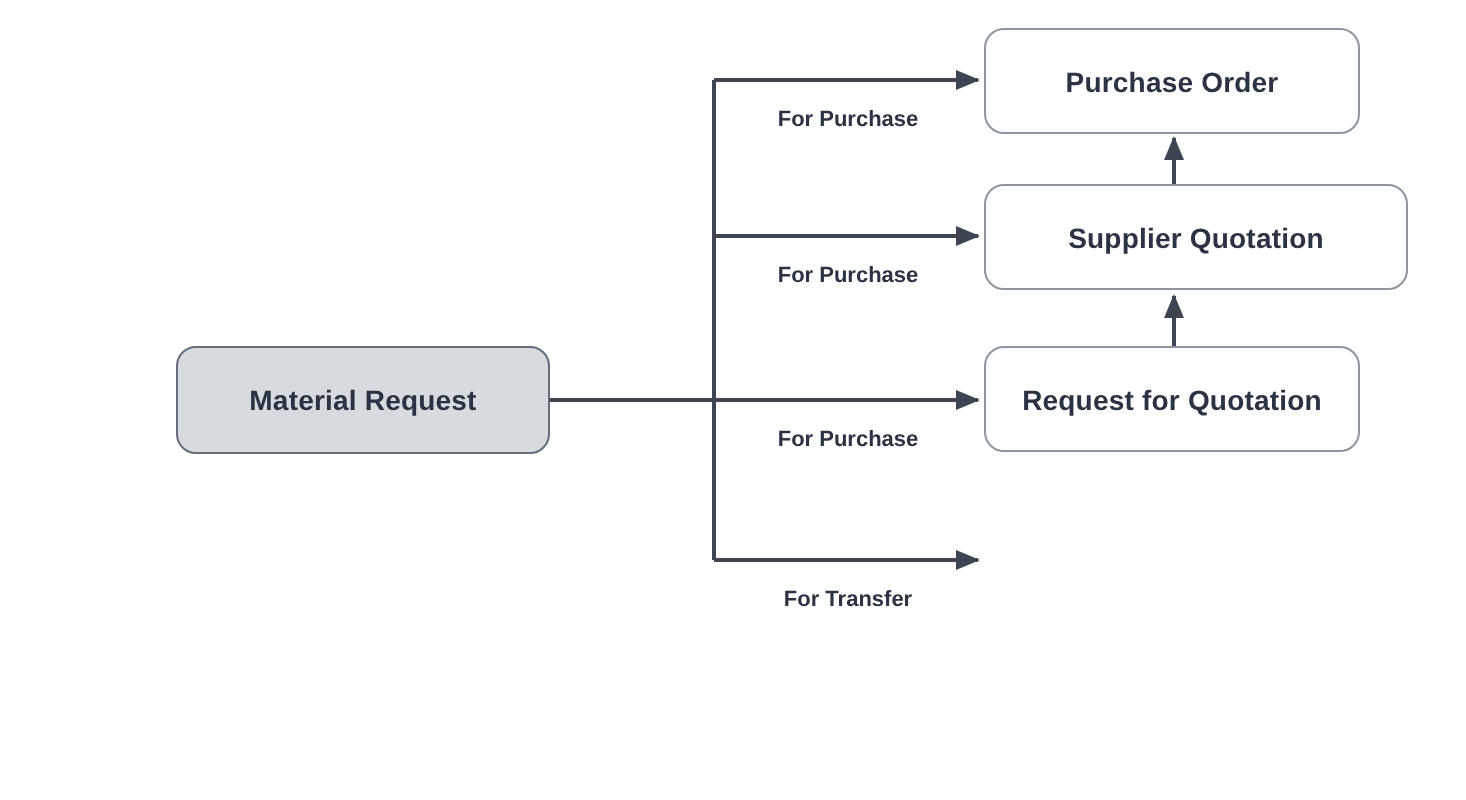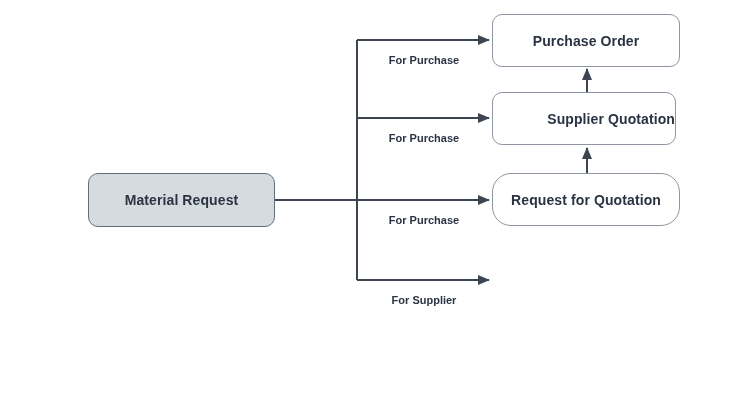--- a/index.html
+++ b/index.html
@@ -90,27 +90,27 @@
   </svg>
 
   <div class="node source" style="left:88px; top:173px; width:187px; height:54px;">
     <span>Material Request</span>
   </div>
 
   <div class="node target" style="left:492px; top:14px; width:188px; height:53px;">
     <span>Purchase Order</span>
   </div>
 
-  <div class="node target" style="left:492px; top:92px; width:184px; height:53px;justify-content:flex-end;">
+  <div class="node target" style="left:492px; top:92px; width:212px; height:53px;">
     <span>Supplier Quotation</span>
   </div>
 
-  <div class="node target" style="left:492px; top:173px; width:188px; height:53px;border-radius:19px;">
+  <div class="node target" style="left:492px; top:173px; width:188px; height:53px;">
     <span>Request for Quotation</span>
   </div>
 
 
   <div class="edge-label" style="left:384px; top:21px;">For Purchase</div>
   <div class="edge-label" style="left:384px; top:99px;">For Purchase</div>
   <div class="edge-label" style="left:384px; top:181px;">For Purchase</div>
-  <div class="edge-label" style="left:384px; top:261px;">For Supplier</div>
+  <div class="edge-label" style="left:384px; top:261px;">For Transfer</div>
 
 </div>
 
 </body></html>

